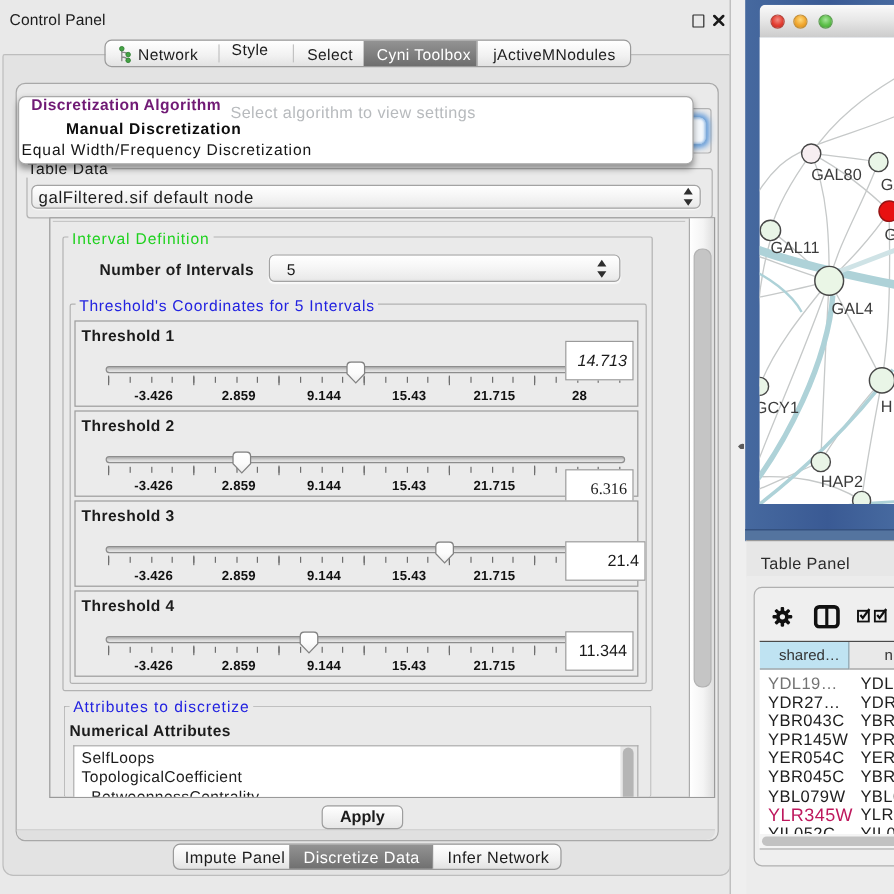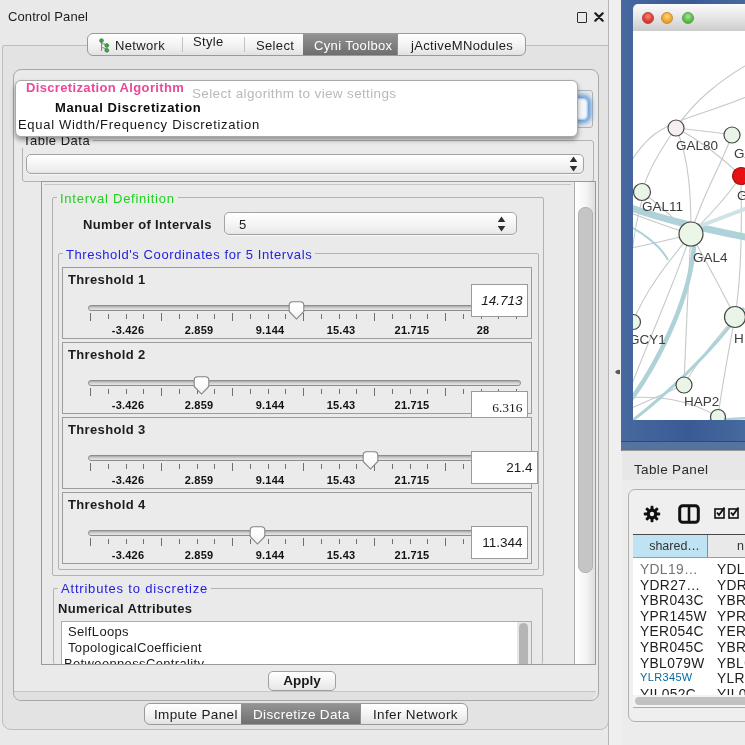--- a/index.html
+++ b/index.html
@@ -57,20 +57,21 @@
     </svg>
   </div>
 
   <div class="group" style="left:22px;top:90px;width:569px;height:36px;"></div>
   <div class="abs" style="left:566px;top:97px;width:21px;height:22px;border-radius:6px;background:#f4f8fc;
        box-shadow:0 0 4px 2.5px rgba(86,148,217,.85), inset 0 0 2px 1px rgba(86,148,217,.6);border:1px solid #7aa7d6;"></div>
 
   <div class="group" style="left:22px;top:140px;width:570px;height:40px;"></div>
   <div class="glabel" style="left:20px;top:133px;font-size:13px;color:#1c1c1c;letter-spacing:0.5px;">Table Data</div>
   <div class="combo" style="left:26px;top:154px;width:556px;height:18px;"></div>
+  <div class="txt" style="left:32px;top:156px;font-size:14px;letter-spacing:0.55px;">galFiltered.sif default node</div>
   <svg class="abs" style="left:569px;top:156px;" width="9" height="16" viewBox="0 0 9 16">
 <path d="M4.5 0.5 L8.3 6 L0.7 6 Z M0.7 10 L8.3 10 L4.5 15.5 Z" fill="#2e2e2e"></path>
     </svg>
 
   <div class="abs" style="left:41px;top:181px;width:553px;height:482px;border:1px solid #9a9a9a;background:#eaeaea;"></div>
   <div class="abs" style="left:44px;top:184px;width:527px;height:1px;background:#c6c6c6;"></div>
 
   <div class="abs" style="left:574px;top:182px;width:20px;height:482px;background:linear-gradient(to right,#ffffff,#f4f4f4 55%,#dedede);border-left:1px solid #ababab;"></div>
   <div class="abs" style="left:578px;top:207px;width:13px;height:364px;background:#c5c5c5;border:1px solid #b2b2b2;border-radius:7px;"></div>
 
@@ -296,40 +297,40 @@
 <div class="vbox" style="top:33px;">11.344</div>
 </div>
 
   <div class="group" style="left:53px;top:588px;width:488px;height:75px;border-radius:2px;border-bottom:0;"></div>
   <div class="glabel" style="left:58px;top:581px;font-size:13px;color:#2222e0;letter-spacing:0.8px;">Attributes to discretize</div>
   <div class="txt" style="left:58px;top:601px;font-size:13px;font-weight:700;">Numerical Attributes</div>
   <div class="abs" style="left:61px;top:621px;width:469px;height:42px;border:1px solid #adadad;border-bottom:0;background:#e7e7e7;overflow:hidden;">
     <div class="abs" style="left:0;top:0;width:455px;height:44px;background:#fff;"></div>
     <div class="txt" style="left:6px;top:2px;font-size:13px;">SelfLoops</div>
     <div class="txt" style="left:6px;top:18px;font-size:13px;">TopologicalCoefficient</div>
-    <div class="txt" style="left:2px;top:34px;font-size:13px;">BetweennessCentrality</div>
+    <div class="txt" style="left:14px;top:34px;font-size:13px;">BetweennessCentrality</div>
     <div class="abs" style="left:457px;top:1px;width:9px;height:60px;background:#b5b5b5;border-radius:5px;"></div>
   </div>
 
   <div class="abs" style="left:268px;top:671px;width:66px;height:18px;border:1px solid #9e9e9e;border-radius:5px;
        background:linear-gradient(#ffffff,#f3f3f3 50%,#e6e6e6);text-align:center;font-size:13.5px;font-weight:600;
        color:#1b1b1b;line-height:18px;">Apply</div>
 
   <div class="abs" style="left:144px;top:703px;width:322px;height:20px;border:1px solid #9a9a9a;border-radius:6px;
        background:linear-gradient(#ffffff,#f1f1f1 60%,#e2e2e2);overflow:hidden;">
     <div class="abs" style="left:96px;top:0;width:119px;height:21px;background:linear-gradient(#939393,#6e6e6e);"></div>
     <div class="abs" style="left:215px;top:0;width:1px;height:21px;background:#8f8f8f;"></div>
     <div class="txt" style="left:9px;top:3px;font-size:13.5px;">Impute Panel</div>
     <div class="txt" style="left:108px;top:3px;font-size:13.5px;color:#fff;">Discretize Data</div>
     <div class="txt" style="left:228px;top:3px;font-size:13.5px;">Infer Network</div>
   </div>
 
   <div class="abs" style="left:15px;top:80px;width:561px;height:55px;background:#ffffff;border:1px solid #a9a9a9;
        border-radius:6px;box-shadow:0 3px 5px rgba(0,0,0,.38);overflow:hidden;">
-    <div class="txt" style="left:10px;top:-1px;font-size:13px;font-weight:700;color:#ec4899;">Discretization Algorithm</div>
+    <div class="txt" style="left:10px;top:-1px;font-size:13px;font-weight:700;color:#701a75;">Discretization Algorithm</div>
     <div class="txt" style="left:176px;top:4.5px;font-size:13.5px;color:#b7babd;">Select algorithm to view settings</div>
     <div class="txt" style="left:3px;top:18.5px;font-size:13px;font-weight:700;color:#0d0d0d;letter-spacing:0.6px;margin-left:36px;">Manual Discretization</div>
     <div class="txt" style="left:2px;top:35.5px;font-size:13px;color:#161616;letter-spacing:0.7px;">Equal Width/Frequency Discretization</div>
   </div>
 
   <div class="abs" style="left:608px;top:0;width:14px;height:745px;background:#efefef;border-left:1px solid #b5b5b5;"></div>
   <svg class="abs" style="left:614px;top:368px;" width="7" height="8" viewBox="0 0 7 8">
     <path d="M1 4 Q3 1 6 2 L6 6 Q3 7 1 4 Z" fill="#5a5a5a"></path>
   </svg>
 
@@ -442,21 +443,21 @@
 <div class="txt" style="left:640px;top:593.2px;font-size:13.8px;color:#1e1e1e;">YBR043C</div>
 <div class="txt" style="left:717px;top:593.2px;font-size:13.8px;color:#1e1e1e;">YBR0</div>
 <div class="txt" style="left:640px;top:608.8px;font-size:13.8px;color:#1e1e1e;">YPR145W</div>
 <div class="txt" style="left:717px;top:608.8px;font-size:13.8px;color:#1e1e1e;">YPR1</div>
 <div class="txt" style="left:640px;top:624.4px;font-size:13.8px;color:#1e1e1e;">YER054C</div>
 <div class="txt" style="left:717px;top:624.4px;font-size:13.8px;color:#1e1e1e;">YER0</div>
 <div class="txt" style="left:640px;top:640.0px;font-size:13.8px;color:#1e1e1e;">YBR045C</div>
 <div class="txt" style="left:717px;top:640.0px;font-size:13.8px;color:#1e1e1e;">YBR0</div>
 <div class="txt" style="left:640px;top:655.6px;font-size:13.8px;color:#1e1e1e;">YBL079W</div>
 <div class="txt" style="left:717px;top:655.6px;font-size:13.8px;color:#1e1e1e;">YBL0</div>
-<div class="txt" style="left:640px;top:671.2px;font-size:11px;color:#0369a1;">YLR345W</div>
+<div class="txt" style="left:640px;top:671.2px;font-size:15px;color:#be185d;">YLR345W</div>
 <div class="txt" style="left:717px;top:671.2px;font-size:13.8px;color:#1e1e1e;">YLR3</div>
 <div class="txt" style="left:640px;top:686.8px;font-size:13.8px;color:#1e1e1e;">YIL052C</div>
 <div class="txt" style="left:717px;top:686.8px;font-size:13.8px;color:#1e1e1e;">YIL0</div>
 
   <div class="abs" style="left:633px;top:695px;width:112px;height:12px;background:#f4f4f4;border-bottom:1px solid #aaa;"></div>
   <div class="abs" style="left:635px;top:696.5px;width:122px;height:8px;background:#c2c2c2;border-radius:4px;"></div>
 
 </div>
 
 </body></html>

